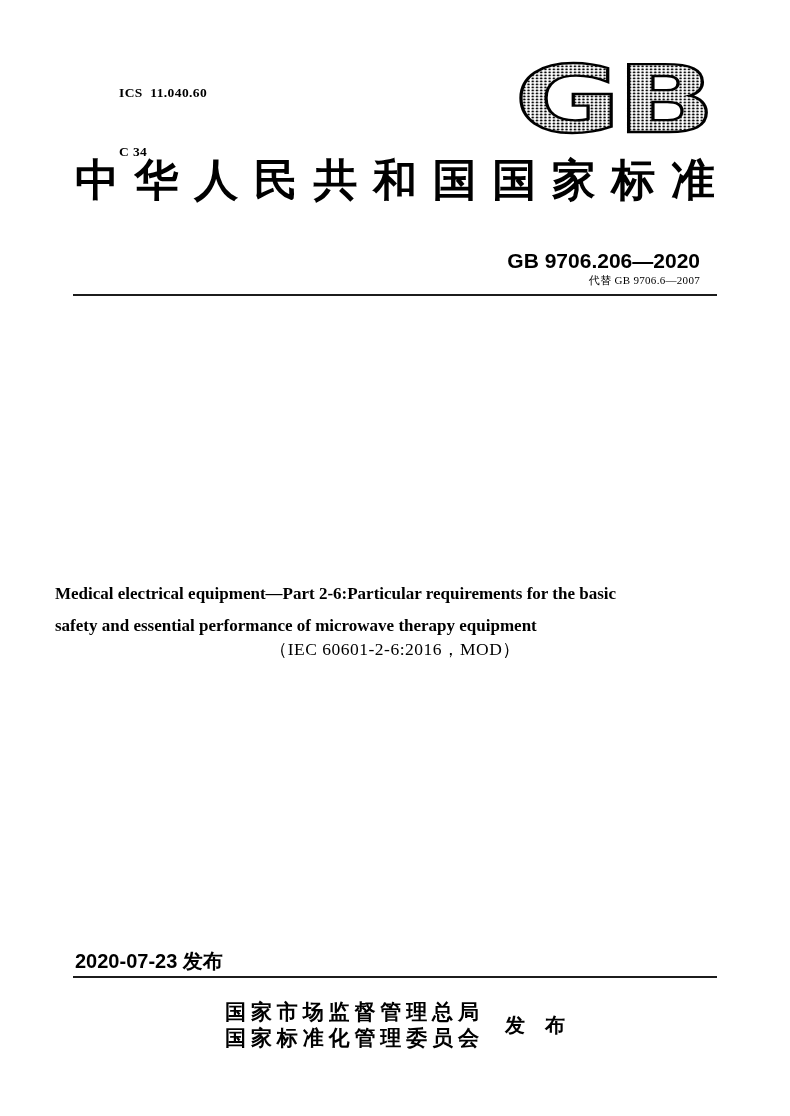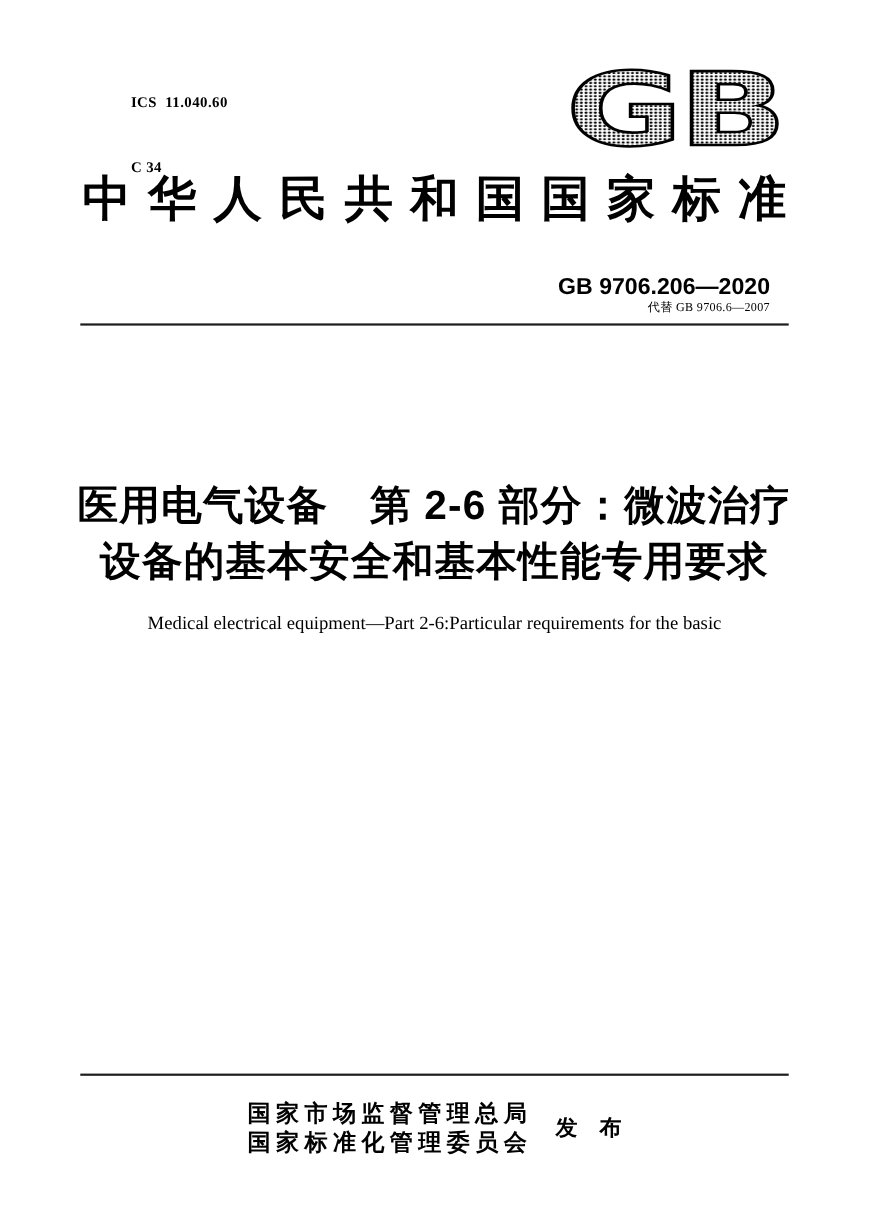--- a/index.html
+++ b/index.html
@@ -79,24 +79,23 @@
     text-align: center;
     font-family: "Liberation Sans", sans-serif;
     font-weight: bold;
     font-size: 37px;
     line-height: 1.38;
     letter-spacing: 1px;
   }
 
   
   .en-title {
-    position: absolute; top: 551px; left: 55px; right: 55px;
-    text-align: center;
-    font-family: "Liberation Serif", serif;
-    font-weight: normal;
+    position: absolute; top: 578px; left: 55px; right: 55px;
+    font-family: "Liberation Serif", serif;
+    font-weight: bold;
     font-size: 17px;
     line-height: 1.9;
   }
 
   
   .iec-ref {
     position: absolute; top: 637px; left: 0; right: 0;
     text-align: center;
     font-family: "Liberation Serif", serif;
     font-size: 17.5px;
@@ -168,31 +167,30 @@
       <span>准</span>
     </div>
 
   <div class="std-num-block">
     <div class="std-num">GB 9706.206—2020</div>
     <div class="std-replaces">代替 GB 9706.6—2007</div>
   </div>
 
   <div class="rule rule1"></div>
 
-  <div class="cn-title">
-    <div>医用电气设备　第 2-6 部分：微波治疗</div>
-    <div>设备的基本安全和基本性能专用要求</div>
-  </div>
 
   <div class="en-title">
     <div>Medical electrical equipment—Part 2-6:Particular requirements for the basic</div>
-  </div>
-
+    <div>safety and essential performance of microwave therapy equipment</div>
+  </div>
+
+  <div class="iec-ref">（IEC 60601-2-6:2016，MOD）</div>
 
   <div class="date-row">
+    <span>2020-07-23 发布</span>
   </div>
 
   <div class="rule rule2"></div>
 
   <div class="issuer-block">
     <div class="issuer-lines">
       <div class="issuer-line">
           <span>国</span>
           <span>家</span>
           <span>市</span>

